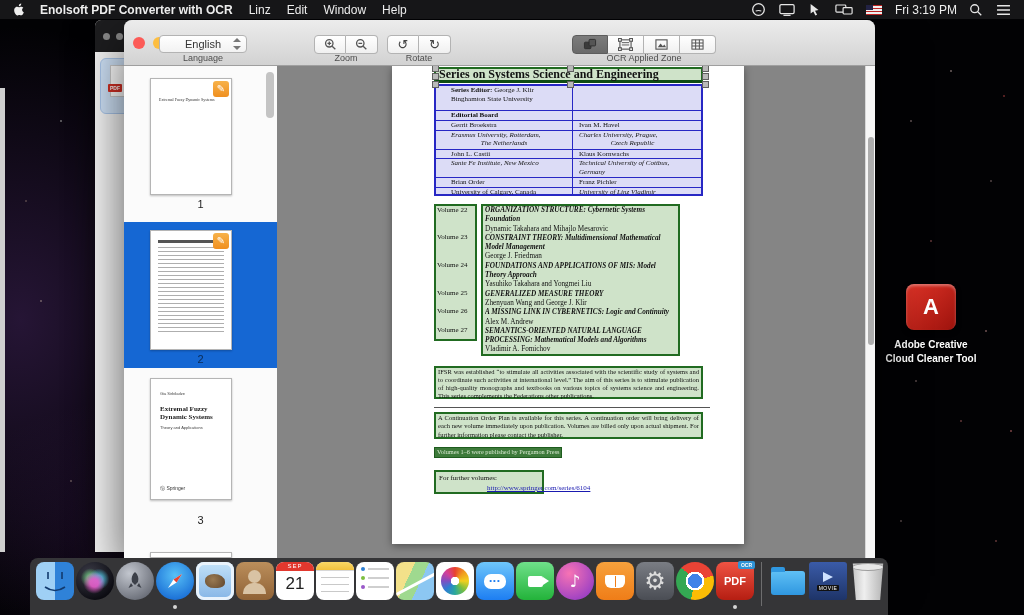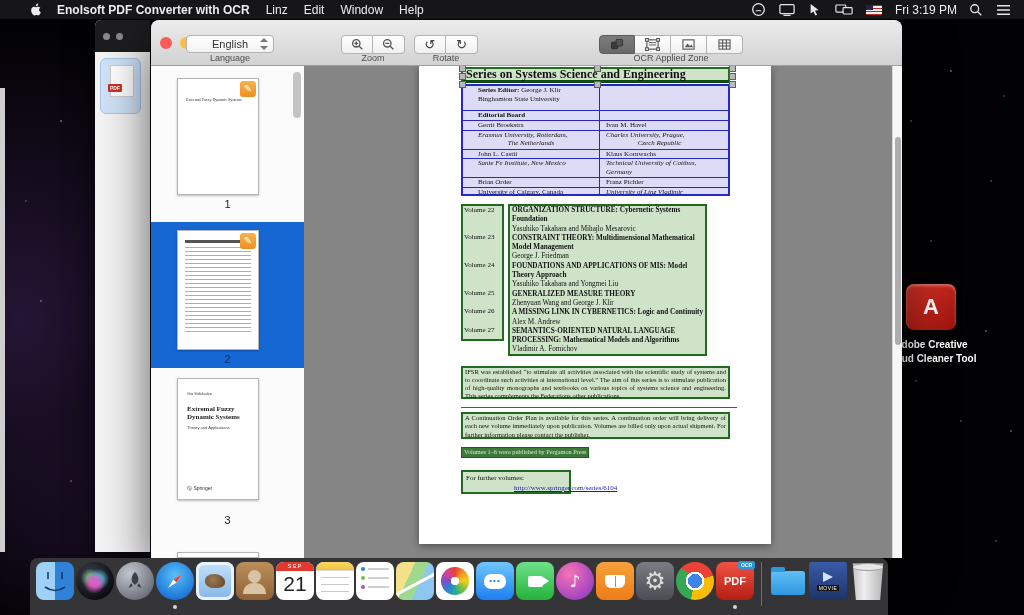--- a/index.html
+++ b/index.html
@@ -11,21 +11,21 @@
     radial-gradient(ellipse 300px 420px at 2% 52%, rgba(130,70,180,.28), transparent 70%),
     radial-gradient(ellipse 260px 200px at 12% 88%, rgba(90,40,120,.18), transparent 70%),
     #020204; }
   #stars { position:absolute; width:2px; height:2px; border-radius:50%; background:transparent;
     box-shadow: 60px 120px #888, 910px 120px #766, 990px 180px #655, 40px 300px #877, 1003px 95px #833,
     960px 420px #744, 900px 520px #655, 985px 330px #866, 930px 240px #744, 1010px 430px #955,
     70px 480px #766, 25px 200px #655, 950px 70px #877, 995px 540px #744, 915px 380px #655; opacity:.8; }
 
   
   #menubar { position:absolute; left:0; top:0; width:1024px; height:19px; background:#161618; color:#ededed;
-    display:flex; align-items:center; font-size:12px; z-index:60;padding-left:17px; }
+    display:flex; align-items:center; font-size:12px; z-index:60; }
   #menubar .apple { margin:0 14px 0 12px; display:flex; }
   #menubar .appname { font-weight:bold; margin-right:16px; }
   #menubar .menu { margin-right:16px; }
   #menubar .spacer { flex:1; }
   .stat { margin-right:13px; display:flex; align-items:center; }
   .flag { width:16px; height:10px; background:repeating-linear-gradient(#b22 0 1.5px,#eee 1.5px 3px); position:relative; }
   .flag:before { content:""; position:absolute; left:0; top:0; width:7px; height:5px; background:#224; }
   #menubar .clock { margin-right:12px; }
 
   
@@ -35,21 +35,21 @@
   #bgwin { position:absolute; left:95px; top:20px; width:55px; height:532px; background:#f4f4f4; z-index:8;
     border-radius:6px 0 0 0; box-shadow:0 10px 30px rgba(0,0,0,.5); }
   #bgwin .tb { height:32px; background:#1d1d1f; border-radius:6px 0 0 0; position:relative; }
   #bgwin .tb i { position:absolute; top:13px; width:7px; height:7px; border-radius:50%; background:#8a8a8a; }
   #bgwin .tile { position:absolute; left:5px; top:38px; width:41px; height:56px; background:#cfe2f7;
     border:1px solid #a9c5e9; border-radius:6px; }
   #bgwin .doc { position:absolute; left:9px; top:6px; width:24px; height:32px; background:#fff; border:1px solid #ccc; }
   #bgwin .pdf { position:absolute; left:-3px; bottom:4px; background:#d32f24; color:#fff; font-size:5px; font-weight:bold; padding:1px 2px; border-radius:1px;}
 
   
-  #window { position:absolute; left:151px; top:20px; width:751px; height:538px; z-index:20;
+  #window { position:absolute; left:124px; top:20px; width:751px; height:538px; z-index:20;
     border-radius:8px 8px 0 0; box-shadow:0 18px 50px rgba(0,0,0,.65); background:#858585; }
   #toolbar { position:absolute; left:0; top:0; width:100%; height:46px; border-radius:8px 8px 0 0;
     background:linear-gradient(#ececec,#d2d2d2); border-bottom:1px solid #9f9f9f; }
   .tl { position:absolute; top:17px; width:12px; height:12px; border-radius:50%; }
   .grp-label { position:absolute; top:33px; font-size:9px; color:#4d4d4d; text-align:center; }
   .seg { position:absolute; top:15px; display:flex; }
   .seg .btn { height:19px; background:linear-gradient(#fff,#f0f0f0); border:1px solid #b3b3b3; border-left-width:0;
     display:flex; align-items:center; justify-content:center; color:#444; }
   .seg .btn:first-child { border-left-width:1px; border-radius:4px 0 0 4px; }
   .seg .btn:last-child { border-radius:0 4px 4px 0; }
@@ -99,21 +99,21 @@
   .it { font-style:italic; }
   .ctr { text-align:center; }
   .bold { font-weight:bold; }
   #sered { height:24px; }
   .mrow { height:9.5px; }
 
   #zvol-l { left:42px; top:138px; width:43px; height:137px; font-size:7px; }
   #zvol-l .vlab { position:absolute; left:1px; white-space:nowrap; }
   #zvol-r { left:89px; top:138px; width:199px; height:152px; padding:0 2px; }
   .vl { font-size:7.2px; line-height:9.3px; white-space:nowrap; overflow:hidden; }
-  .vl.i { font-weight:bold; }
+  .vl.i { font-style:italic; font-weight:bold; }
 
   #zifsr { left:42px; top:300px; width:269px; height:33px; font-size:6.5px; line-height:8px; text-align:justify; padding:0 2px; }
   #pgline { position:absolute; left:42px; top:341px; width:276px; height:1px; background:#555; }
   #zcont { left:42px; top:346px; width:269px; height:27px; font-size:6.5px; line-height:8.3px; text-align:justify; padding:0 2px; }
   #zperg { left:42px; top:381px; width:128px; height:11px; background:#3d7a3a; border:1px solid #1e5c1e; color:#d7e9d0;
     font-size:6.3px; line-height:8px; padding:0 2px; white-space:nowrap; }
   #zfurther { left:42px; top:404px; width:110px; height:24px; font-size:7px; line-height:10px; padding:1px 3px; }
   #zfurther .url { color:#1a1ab0; text-decoration:underline; white-space:nowrap;margin-left:48px; }
 
   
@@ -141,21 +141,21 @@
   .i-safari { border-radius:50%; background:radial-gradient(circle at 50% 35%, #57c0f7, #1a6fd6 80%);
      display:flex; align-items:center; justify-content:center; }
   .i-mail { background:linear-gradient(#c3e2f9,#85b5e6); box-shadow:inset 0 0 0 3px #e9f3fc;
      display:flex; align-items:center; justify-content:center; }
   .i-mail .bird { width:20px; height:14px; border-radius:50% 60% 40% 50%; background:radial-gradient(circle at 40% 40%, #9a7a52, #5f452c); }
   .i-contacts { background:linear-gradient(#bb8e5b,#8f6236); }
   .i-contacts .head { position:absolute; left:12px; top:8px; width:13px; height:13px; border-radius:50%; background:#d9c3a4; }
   .i-contacts .bodyy { position:absolute; left:7px; top:21px; width:23px; height:11px; border-radius:10px 10px 0 0; background:#d9c3a4; }
   .i-cal { background:#fff; overflow:hidden; }
   .i-cal .mon { background:#e2382e; color:#fff; font-size:6px; text-align:center; height:9px; line-height:9px; letter-spacing:1px; }
-  .i-cal .day { color:#222; font-size:21px; text-align:center; line-height:26px; }
+  .i-cal .day { color:#222; font-size:17px; text-align:center; line-height:26px; }
   .i-notes { background:#fff; overflow:hidden; }
   .i-notes .top { height:9px; background:linear-gradient(#f9d765,#f2c23e); border-bottom:1px solid #d8d8d8; }
   .i-notes .ln { margin:6px 5px 0 5px; height:1px; background:#c9c9c9; }
   .i-rem { background:#fff; padding:5px 5px; }
   .i-rem .r { display:flex; align-items:center; gap:3px; margin-bottom:5px; }
   .i-rem .d { width:4px; height:4px; border-radius:50%; }
   .i-rem .b { flex:1; height:1.5px; background:#cfcfcf; }
   .i-maps { background:
      linear-gradient(115deg, #f3e18a 0 35%, #9fd98f 35% 60%, #8cc7f2 60%), #8cc7f2; overflow:hidden; }
   .i-maps .rd { position:absolute; left:-4px; top:20px; width:50px; height:3px; background:#fff; transform:rotate(-28deg); }
@@ -429,21 +429,21 @@
           <span class="vlab" style="top:27px">Volume 23</span>
           <span class="vlab" style="top:55px">Volume 24</span>
           <span class="vlab" style="top:83px">Volume 25</span>
           <span class="vlab" style="top:101px">Volume 26</span>
           <span class="vlab" style="top:120px">Volume 27</span>
         </div>
 
         <div class="gz" id="zvol-r">
           <div class="vl i">ORGANIZATION STRUCTURE: Cybernetic Systems</div>
           <div class="vl i">Foundation</div>
-          <div class="vl">Yasuhiko Takahara and Mihajlo Mesarovic</div>
+          <div class="vl">Dynamic Takahara and Mihajlo Mesarovic</div>
           <div class="vl i">CONSTRAINT THEORY: Multidimensional Mathematical</div>
           <div class="vl i">Model Management</div>
           <div class="vl">George J. Friedman</div>
           <div class="vl i">FOUNDATIONS AND APPLICATIONS OF MIS: Model</div>
           <div class="vl i">Theory Approach</div>
           <div class="vl">Yasuhiko Takahara and Yongmei Liu</div>
           <div class="vl i">GENERALIZED MEASURE THEORY</div>
           <div class="vl">Zhenyuan Wang and George J. Klir</div>
           <div class="vl i">A MISSING LINK IN CYBERNETICS: Logic and Continuity</div>
           <div class="vl">Alex M. Andrew</div>

